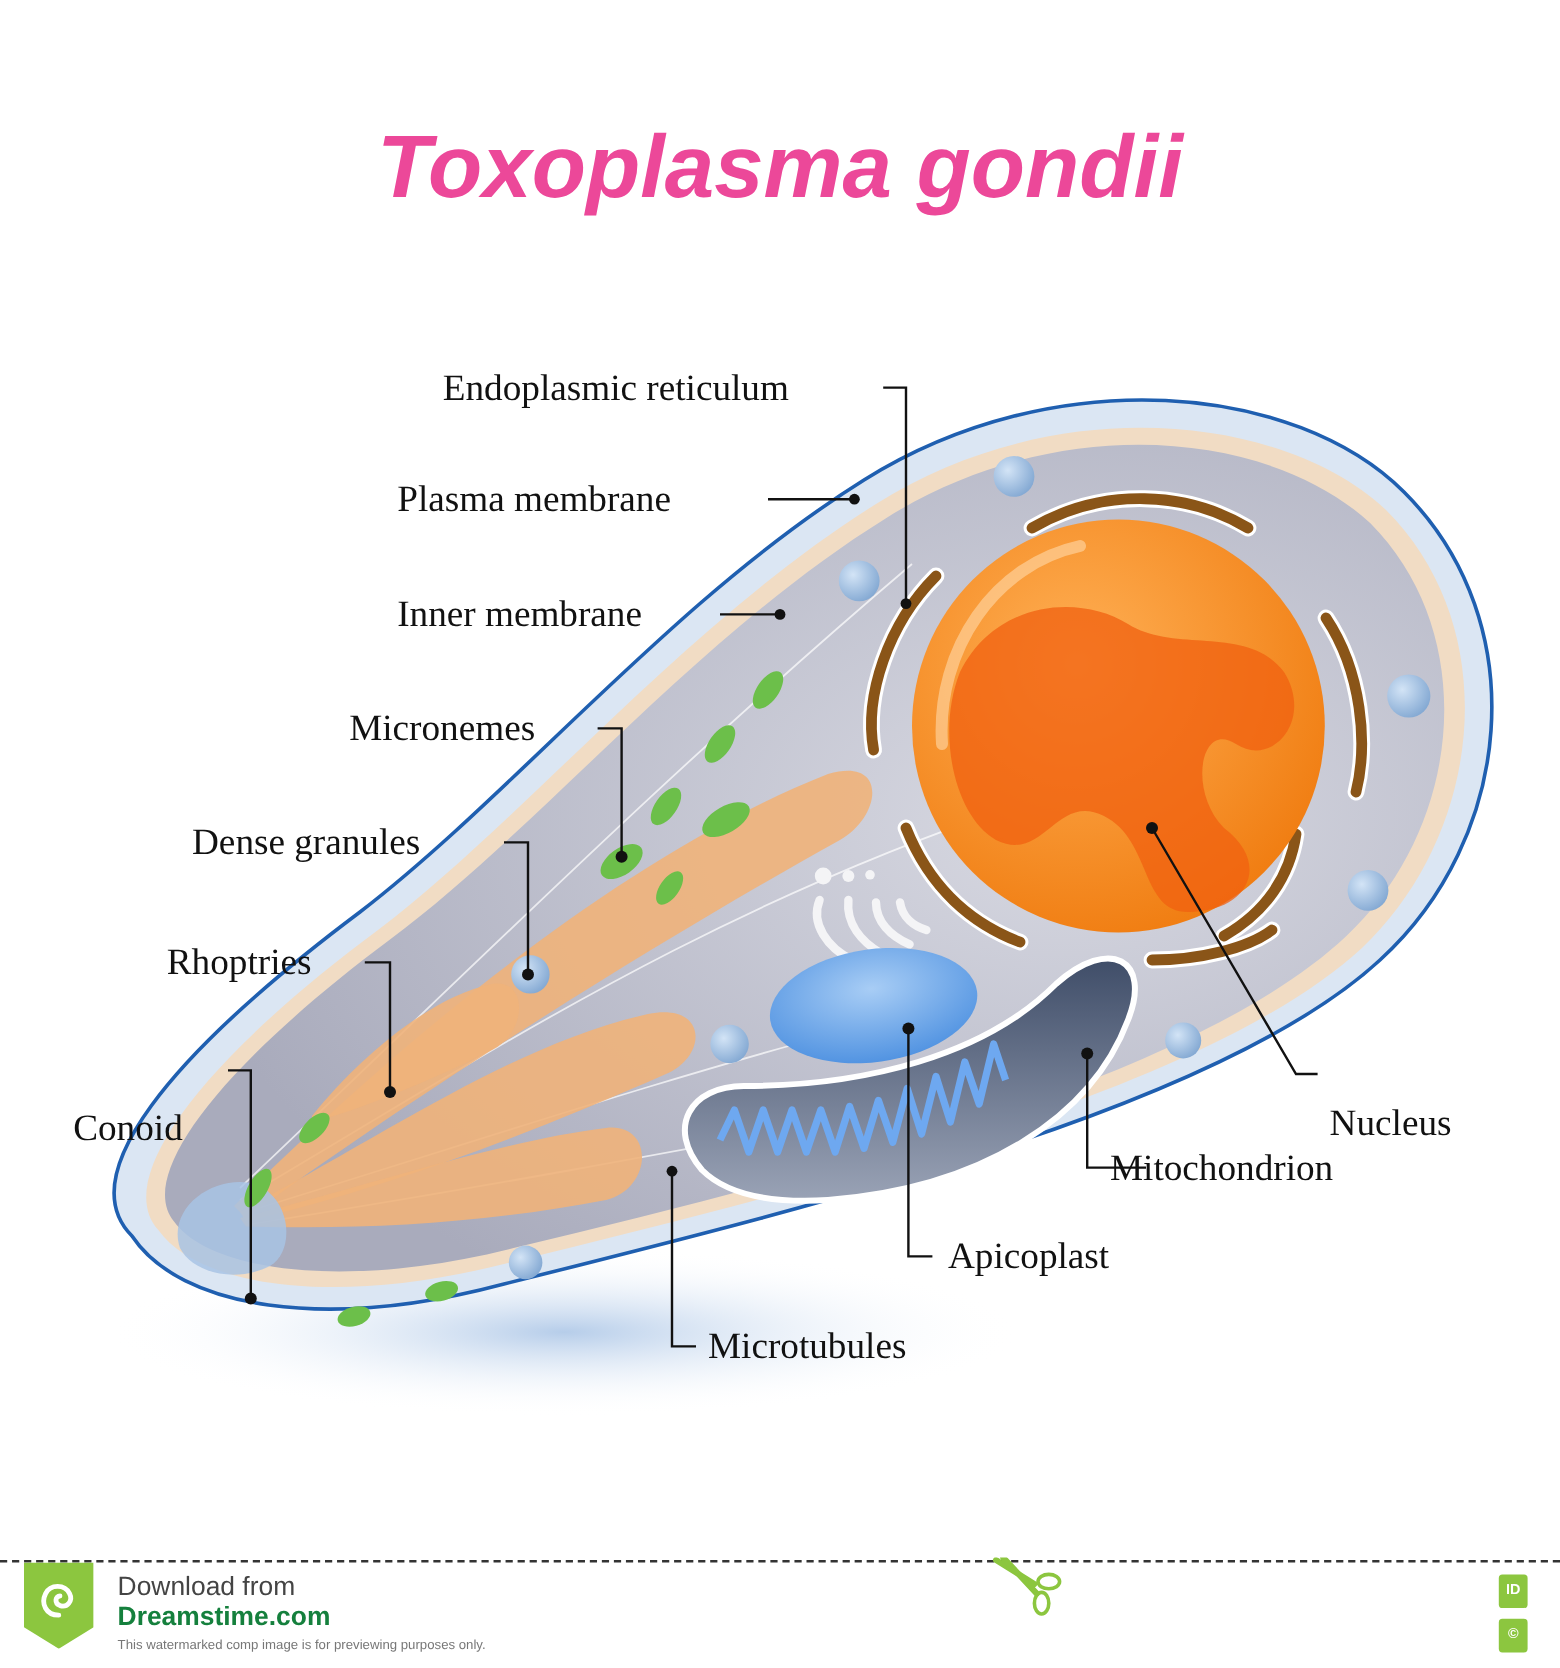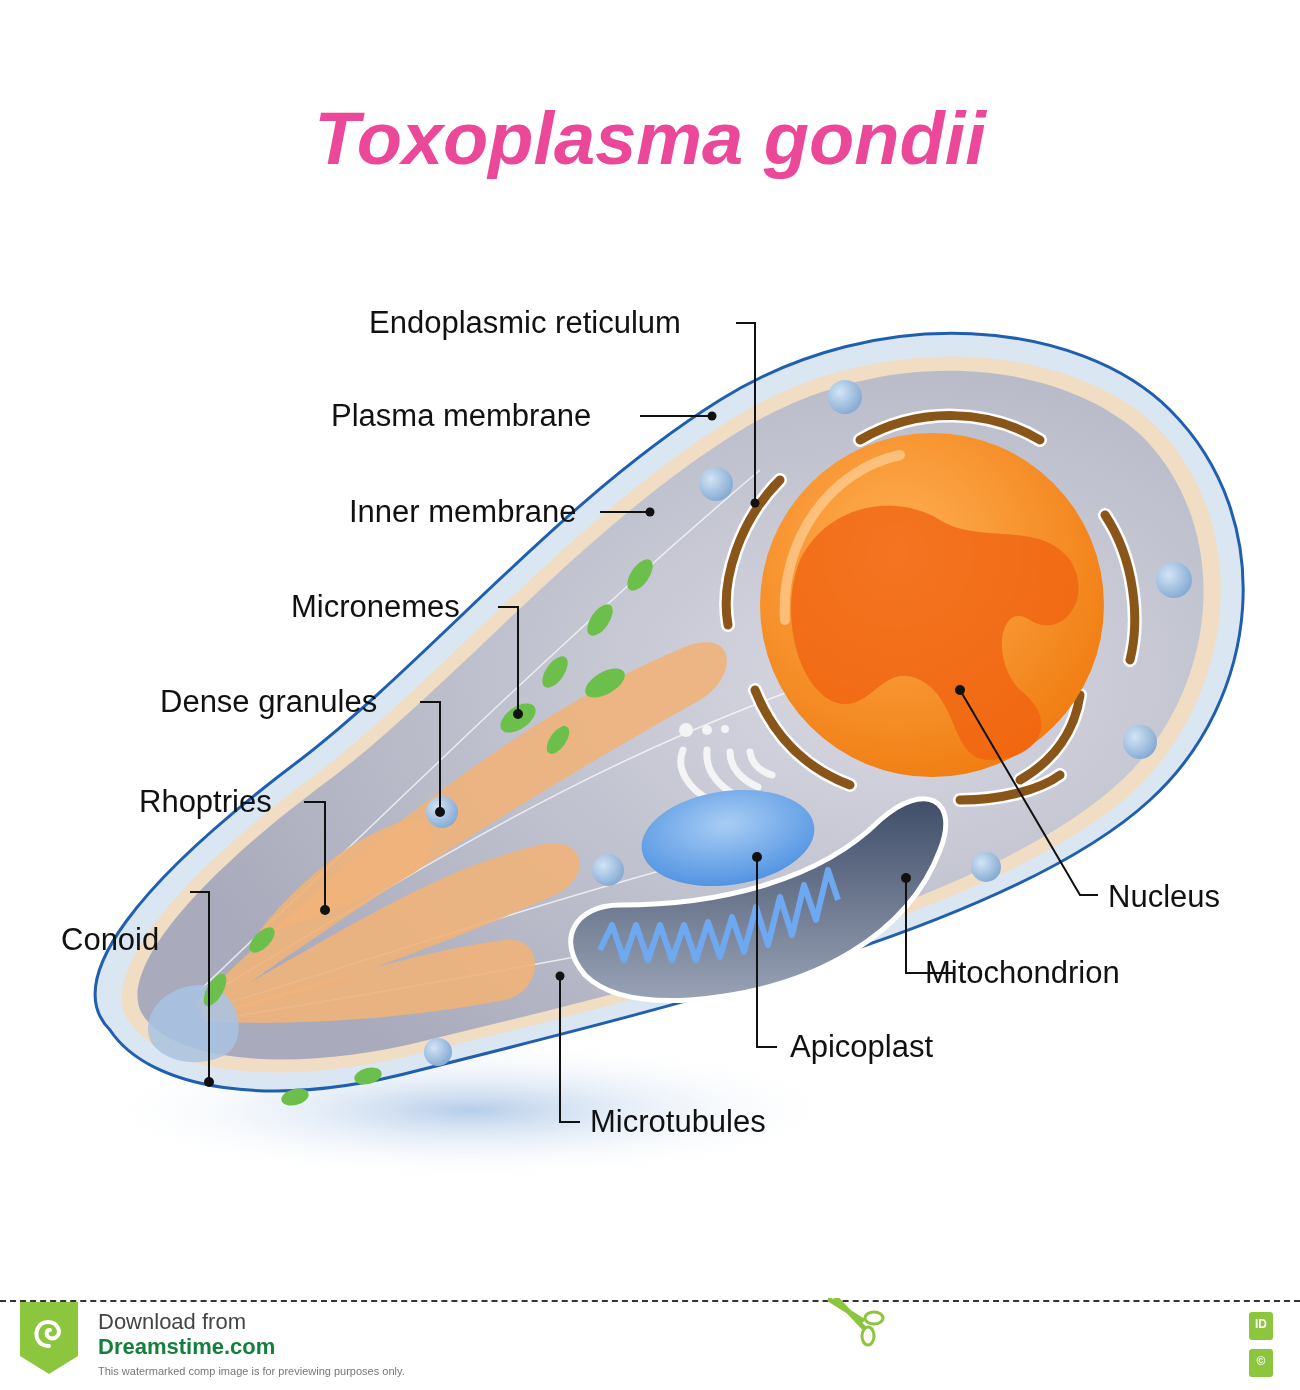--- a/index.html
+++ b/index.html
@@ -1,19 +1,19 @@
 <!DOCTYPE html>
 <html><head>
   <meta charset="utf-8">
   <style>
     html, body { margin: 0; padding: 0; background: #ffffff; }
     body { width: 1300px; height: 1390px; position: relative; overflow: hidden; font-family: "Liberation Sans", sans-serif; }
     .title { position: absolute; left: 0; width: 1300px; top: 96px; text-align: center; font-size: 74px; font-weight: bold; font-style: italic; color: #ec4899; letter-spacing: 0px; }
     .diagram { position: absolute; left: 0; top: 0; width: 1300px; height: 1300px; }
-    .label { position: absolute; font-size: 31px; color: #111; white-space: nowrap; line-height: 1; }
+    .label { position: absolute; font-size: 31px; color: #111; white-space: nowrap; line-height: 1; font-family: Liberation Serif, serif; }
     .footer { position: absolute; left: 0; top: 1296px; width: 1300px; height: 94px; }
     .dash { position: absolute; left: 0; top: 4px; width: 1300px; height: 0; border-top: 2px dashed #333; }
     .dt-badge { position: absolute; left: 20px; top: 6px; width: 58px; height: 72px; }
     .dl-from { position: absolute; left: 98px; top: 13px; font-size: 22px; color: #444; }
     .dl-brand { position: absolute; left: 98px; top: 38px; font-size: 22px; font-weight: bold; color: #15803d; }
     .dl-note { position: absolute; left: 98px; top: 69px; font-size: 11px; color: #777; }
     .scissors { position: absolute; left: 822px; top: 2px; width: 70px; height: 50px; }
     .sq { position: absolute; left: 1249px; width: 24px; height: 28px; background: #8cc63f; border-radius: 3px; color: #fff; font-size: 12px; font-weight: bold; text-align: center; line-height: 24px; }
   </style>
 </head>
@@ -158,26 +158,26 @@
     <circle cx="209" cy="1082" r="5"></circle>
     <circle cx="960" cy="690" r="5"></circle>
     <circle cx="906" cy="878" r="5"></circle>
     <circle cx="757" cy="857" r="5"></circle>
     <circle cx="560" cy="976" r="4.5"></circle>
   </g>
 </svg>
 
 <div class="label" style="left:369px; top:307px;">Endoplasmic reticulum</div>
 <div class="label" style="left:331px; top:400px;">Plasma membrane</div>
-<div class="label" style="left:349px; top:496px;">Inner membrane</div>
+<div class="label" style="left:331px; top:496px;">Inner membrane</div>
 <div class="label" style="left:291px; top:591px;">Micronemes</div>
 <div class="label" style="left:160px; top:686px;">Dense granules</div>
 <div class="label" style="left:139px; top:786px;">Rhoptries</div>
 <div class="label" style="left:61px; top:876px;margin-top:48px;">Conoid</div>
-<div class="label" style="left:1108px; top:881px;text-align:right;">Nucleus</div>
+<div class="label" style="left:1108px; top:920px;text-align:right;">Nucleus</div>
 <div class="label" style="left:925px; top:957px;text-align:center;">Mitochondrion</div>
 <div class="label" style="left:790px; top:1031px;">Apicoplast</div>
 <div class="label" style="left:590px; top:1106px;">Microtubules</div>
 
 <div class="footer">
   <div class="dash"></div>
   <svg class="dt-badge" viewBox="0 0 58 72">
     <path d="M 0 0 H 58 V 54 L 29 72 L 0 54 Z" fill="#8cc63f"></path>
     <path d="M 29 44 C 18 44, 14 34, 18 26 C 22 18, 34 18, 38 26 C 41 32, 36 38, 30 36 C 25 34, 26 28, 30 28" stroke="#fff" stroke-width="4" fill="none" stroke-linecap="round"></path>
   </svg>

